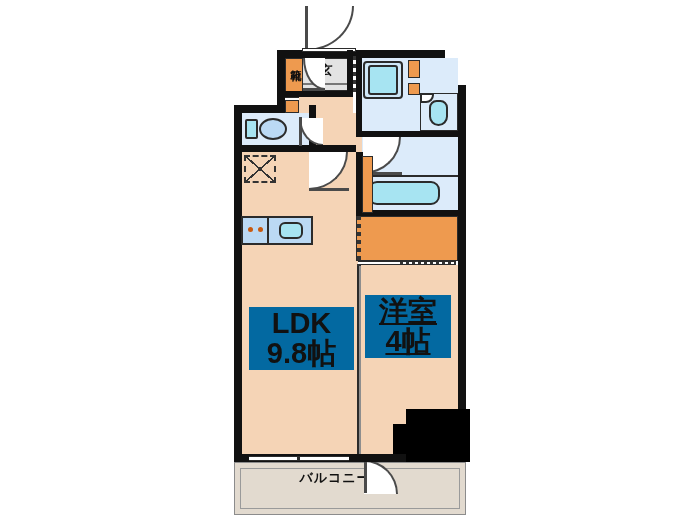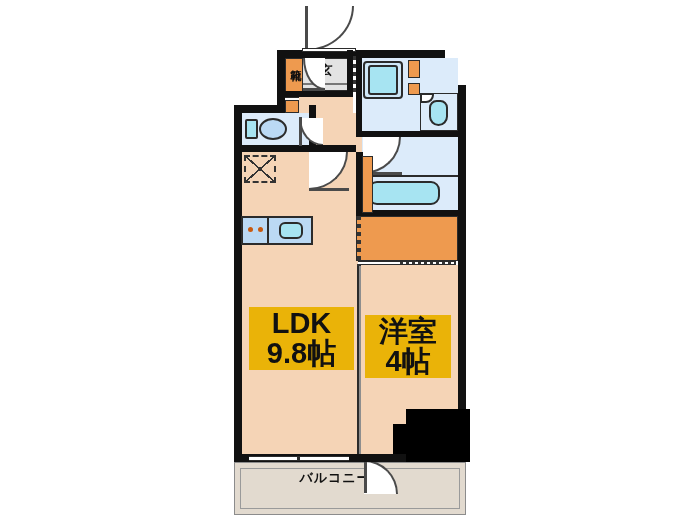--- a/index.html
+++ b/index.html
@@ -26,21 +26,21 @@
   .blackblock{background:#000000;}
   .thinline{background:#2b2b2b;}
   
   .arc{border:2px solid #4a4a4a;background:#ffffff;}
   .arc-tr{border-radius:0 100% 0 0;}
   .arc-br{border-radius:0 0 100% 0;}
   .arc-bl{border-radius:0 0 0 100%;}
   .arcline{background:#4a4a4a;}
   
   .lbl{
-    position:absolute;color:#111;background:#eab308;
+    position:absolute;color:#111;background:#0369a1;
     font-weight:700;line-height:1.02;text-align:center;
     white-space:pre-line;letter-spacing:0px;
   }
   .lbl-main{font-size:29px;padding:2px 4px;}
   .lbl-sm{font-size:12px;background:transparent;font-weight:700;}
   .lbl-wcl{font-size:21px;background:transparent;letter-spacing:1px;}
   .lbl-balcony{font-size:13px;background:transparent;letter-spacing:1px;}
   .vtext{writing-mode:vertical-rl;font-size:11px;line-height:1.05;}
   .burner{position:absolute;width:5px;height:5px;border-radius:50%;background:#C85A10;}
 </style>
@@ -167,16 +167,16 @@
   <div class="abs" style="left:359px;top:266px;width:2px;height:188px;background:#8e8e8e;"></div>
 
   <div class="abs blackblock" style="left:406px;top:409px;width:64px;height:53px;"></div>
   <div class="abs blackblock" style="left:393px;top:424px;width:20px;height:30px;"></div>
 
   <div class="abs" style="left:249px;top:456px;width:100px;height:5px;background:#ffffff;border-top:1px solid #2b2b2b;border-bottom:1px solid #2b2b2b;"></div>
   <div class="abs thinline" style="left:297px;top:456px;width:3px;height:5px;"></div>
 
   <div class="lbl lbl-main" style="left:249px;top:307px;width:97px;">LDK
 9.8帖</div>
-  <div class="lbl lbl-main" style="left:365px;top:315px;width:78px;">洋室
+  <div class="lbl lbl-main" style="left:365px;top:295px;width:78px;text-decoration:underline;">洋室
 4帖</div>
 
 </div>
 
 </body></html>

